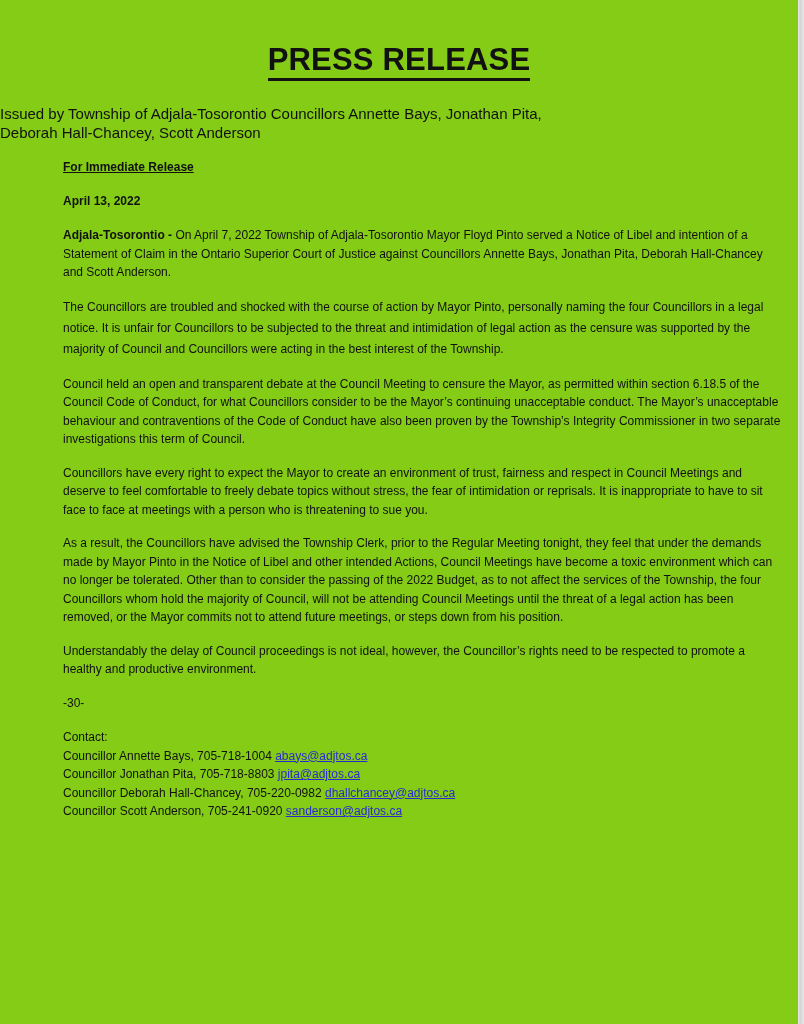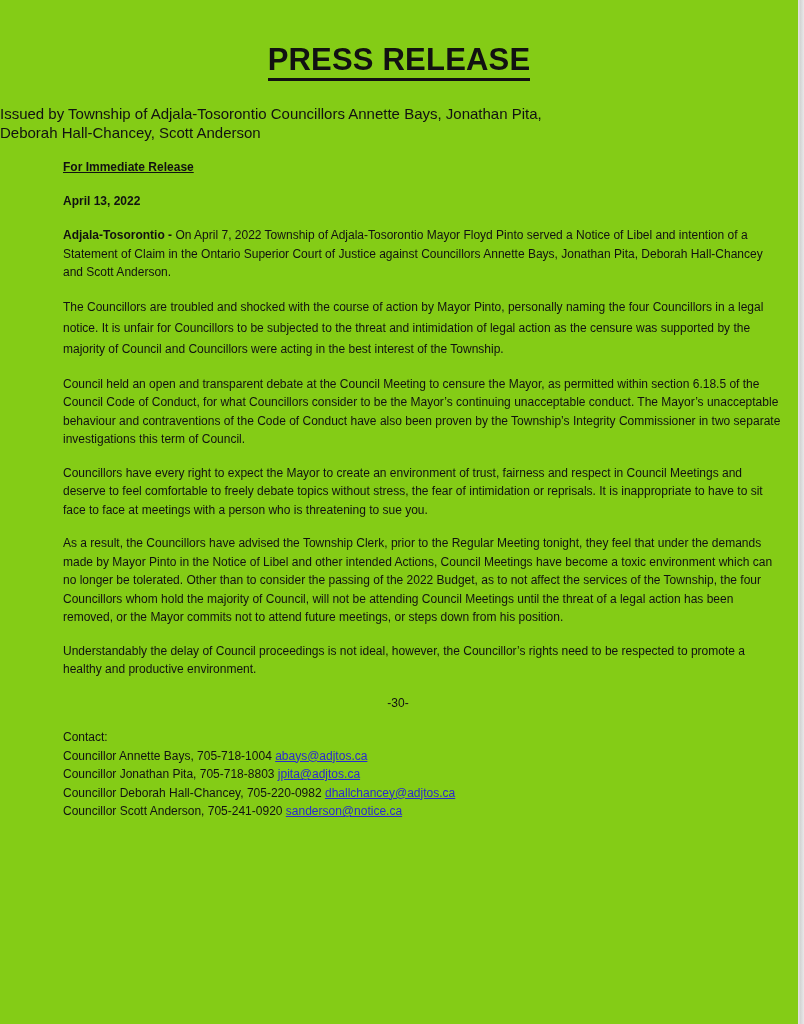--- a/index.html
+++ b/index.html
@@ -67,21 +67,21 @@
       margin: 0 0 15px 0;
     }
     .date {
       font-weight: bold;
       margin: 0 0 16px 0;
     }
     p { margin: 0 0 15px 0; }
     p.wide { line-height: 21px; }
     .lead { font-weight: bold; }
     .end {
-      text-align: center;
+      text-align: left;
       margin: 6px 0 16px 0;
       padding-right: 50px;
     }
     .contact-line { margin: 0; }
     a.email {
       color: #2a2ad0;
       text-decoration: underline;
     }
   </style>
 </head>
@@ -117,18 +117,18 @@
       <div class="contact-line">
         <span>Councillor Jonathan Pita</span>, <span>705-718-8803</span>
         <a class="email">jpita@adjtos.ca</a>
       </div>
       <div class="contact-line">
         <span>Councillor Deborah Hall-Chancey</span>, <span>705-220-0982</span>
         <a class="email">dhallchancey@adjtos.ca</a>
       </div>
       <div class="contact-line">
         <span>Councillor Scott Anderson</span>, <span>705-241-0920</span>
-        <a class="email">sanderson@notice.ca</a>
+        <a class="email">sanderson@adjtos.ca</a>
       </div>
     </div>
   </div>
 </div>
 <div class="edge"></div>
 
 </body></html>

